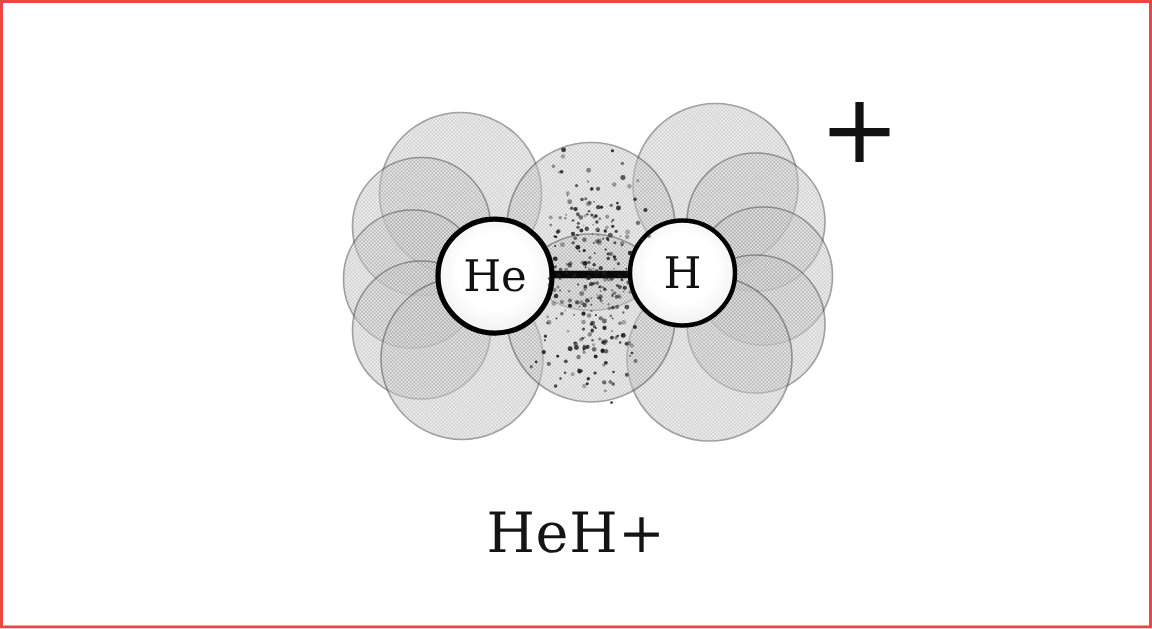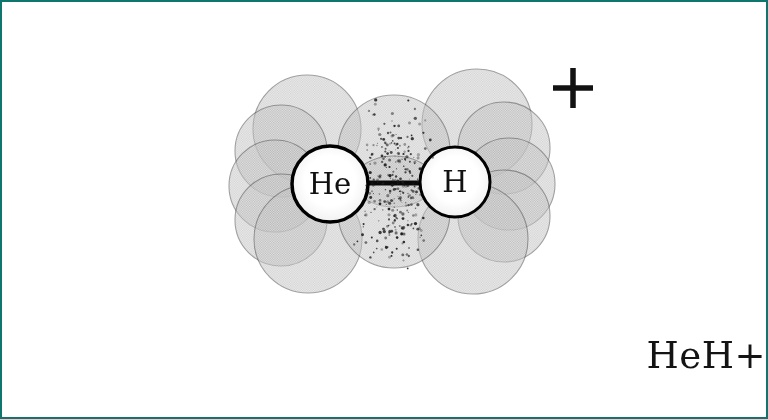--- a/index.html
+++ b/index.html
@@ -5,38 +5,38 @@
   html, body {
     margin: 0;
     padding: 0;
     background: #ffffff;
     font-family: "DejaVu Serif", "Liberation Serif", serif;
   }
   .frame {
     position: relative;
     width: 764px;
     height: 415px;
-    border: 2px solid #0f766e;
+    border: 2px solid #ef4444;
     background: #ffffff;
     overflow: hidden;
   }
   #diagram {
     position: absolute;
     left: 0;
     top: 0;
     width: 764px;
     height: 415px;
     display: block;
   }
   .caption {
     position: absolute;
     left: 0;
     top: 332px;
     width: 100%;
-    text-align: right;
+    text-align: center;
     font-family: "DejaVu Serif", "Liberation Serif", serif;
     font-size: 37px;
     font-weight: 500;
     color: #141414;
     letter-spacing: 0.5px;
     user-select: none;
   }
 </style>
 </head>
 <body>

